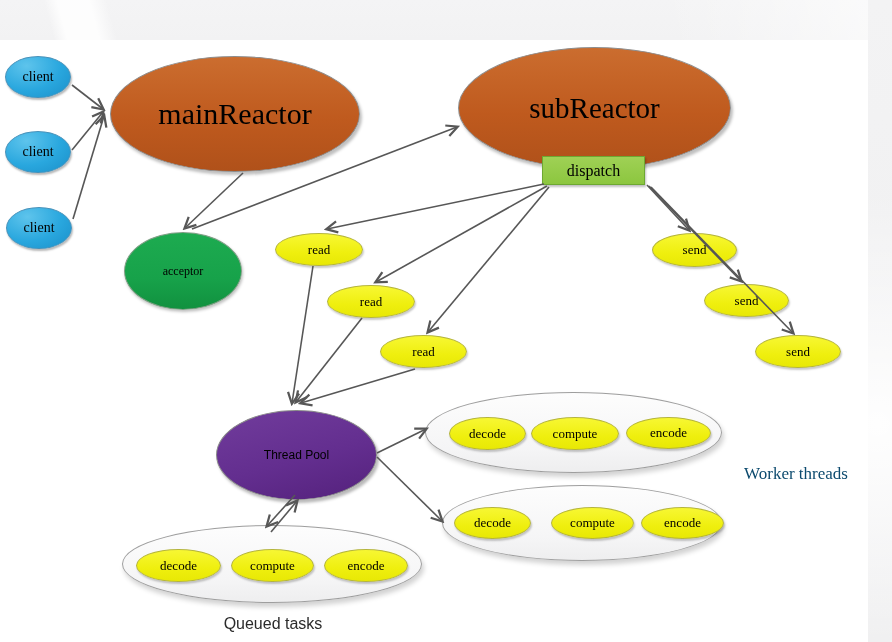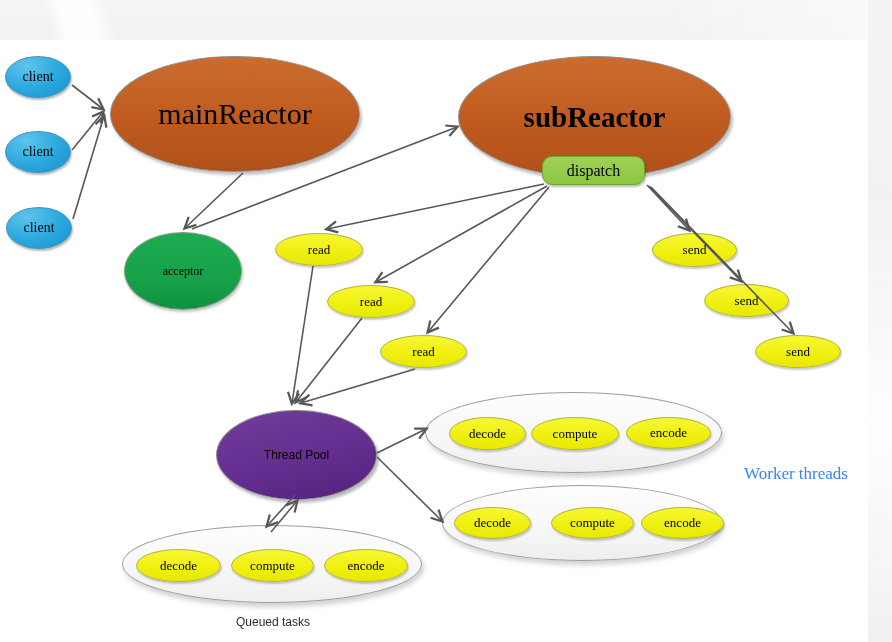--- a/index.html
+++ b/index.html
@@ -47,34 +47,34 @@
   }
   .task{
     background:linear-gradient(180deg,#f7f733 0%, var(--task_yellow) 60%, #e8e805 100%);
     border:1px solid #b5b53c;box-shadow:1px 2px 2px rgba(0,0,0,0.22);
     font-size:13px;
   }
   .dispatch{
     position:absolute;display:flex;align-items:center;justify-content:center;
     background:linear-gradient(180deg,#9fd155 0%, var(--dispatch_green) 100%);
     border:1px solid #6da832;box-shadow:1px 2px 2px rgba(0,0,0,0.25);
-    font-size:16px;z-index:2;box-sizing:border-box;border-radius:10px;
+    font-size:16px;z-index:2;box-sizing:border-box;border-radius:0;
   }
   .pool{
     background:linear-gradient(165deg,#713c9c 0%, var(--pool_purple) 55%, #54217c 100%);
     border:1px solid #8a8a8a;box-shadow:2px 3px 3px rgba(0,0,0,0.28);
     font-family:"Liberation Sans", sans-serif;font-size:12px;
   }
   .group{
     background:linear-gradient(180deg,#fdfdfd 0%,#f5f5f6 70%,#eeeeef 100%);
     border:1px solid #9e9e9e;box-shadow:2px 4px 5px rgba(0,0,0,0.18);
   }
-  .plain-label{position:absolute;z-index:2;color:#3b82f6;text-align:center;}
+  .plain-label{position:absolute;z-index:2;color:#0c4a6e;text-align:center;}
   .serif-label{font-family:"Liberation Serif", serif;font-size:17px;}
-  .sans-label{font-family:"Liberation Sans", sans-serif;font-size:12px;color:#2b2b2b;}
+  .sans-label{font-family:"Liberation Sans", sans-serif;font-size:16px;color:#2b2b2b;}
   .arrows{position:absolute;left:0;top:0;z-index:3;pointer-events:none;}
 </style>
 </head>
 <body>
 
 <div class="top-strip"></div>
 <div class="right-band"></div>
 <div class="canvas"></div>
 
 <div class="node client" style="left:5px;top:56px;width:66px;height:42px;">
@@ -83,21 +83,21 @@
 <div class="node client" style="left:5px;top:131px;width:66px;height:42px;">
   <span>client</span>
 </div>
 <div class="node client" style="left:6px;top:207px;width:66px;height:42px;">
   <span>client</span>
 </div>
 
 <div class="node reactor main-reactor" style="left:110px;top:56px;width:250px;height:116px;">
   <span>mainReactor</span>
 </div>
-<div class="node reactor sub-reactor" style="left:458px;top:56px;width:273px;height:122px;font-weight:bold;">
+<div class="node reactor sub-reactor" style="left:458px;top:47px;width:273px;height:122px;">
   <span>subReactor</span>
 </div>
 <div class="dispatch" style="left:542px;top:156px;width:103px;height:29px;">
   <span>dispatch</span>
 </div>
 
 <div class="node acceptor" style="left:124px;top:232px;width:118px;height:78px;">
   <span>acceptor</span>
 </div>
 

